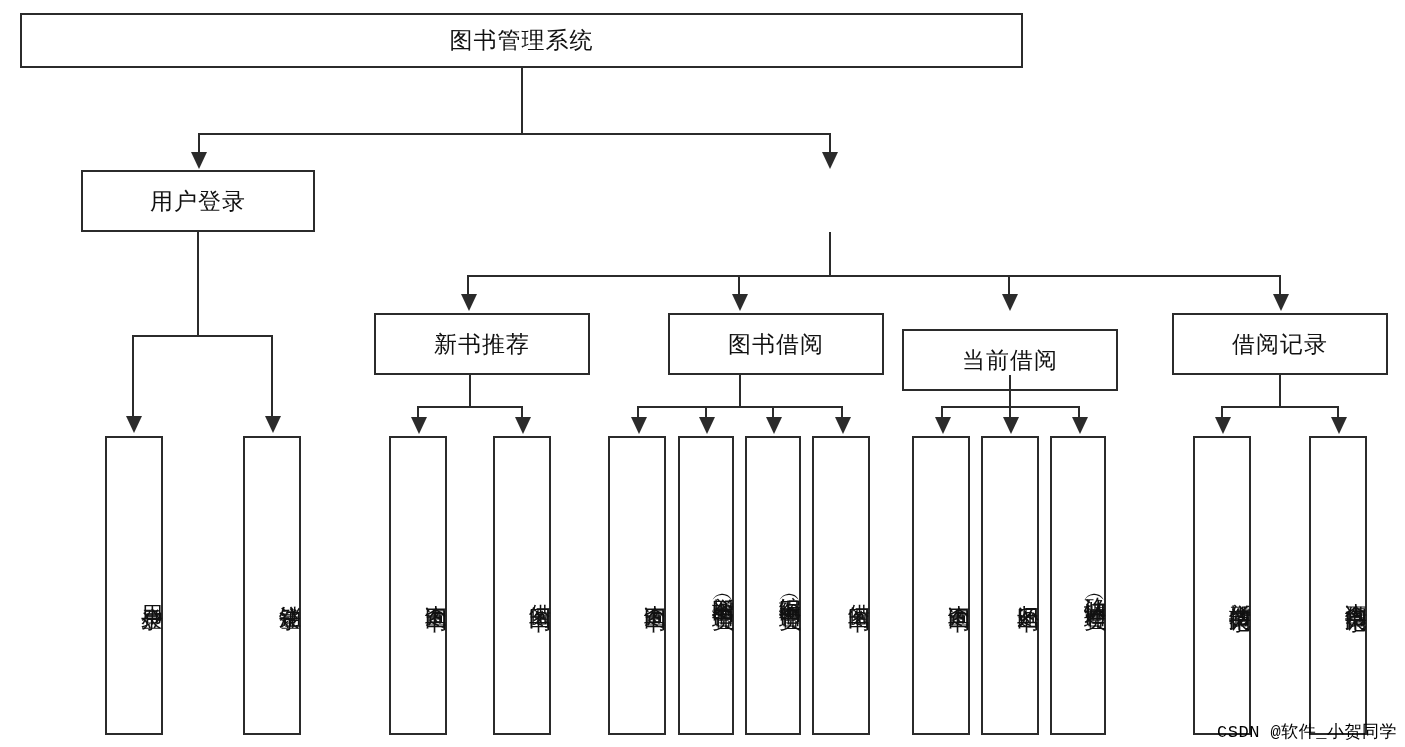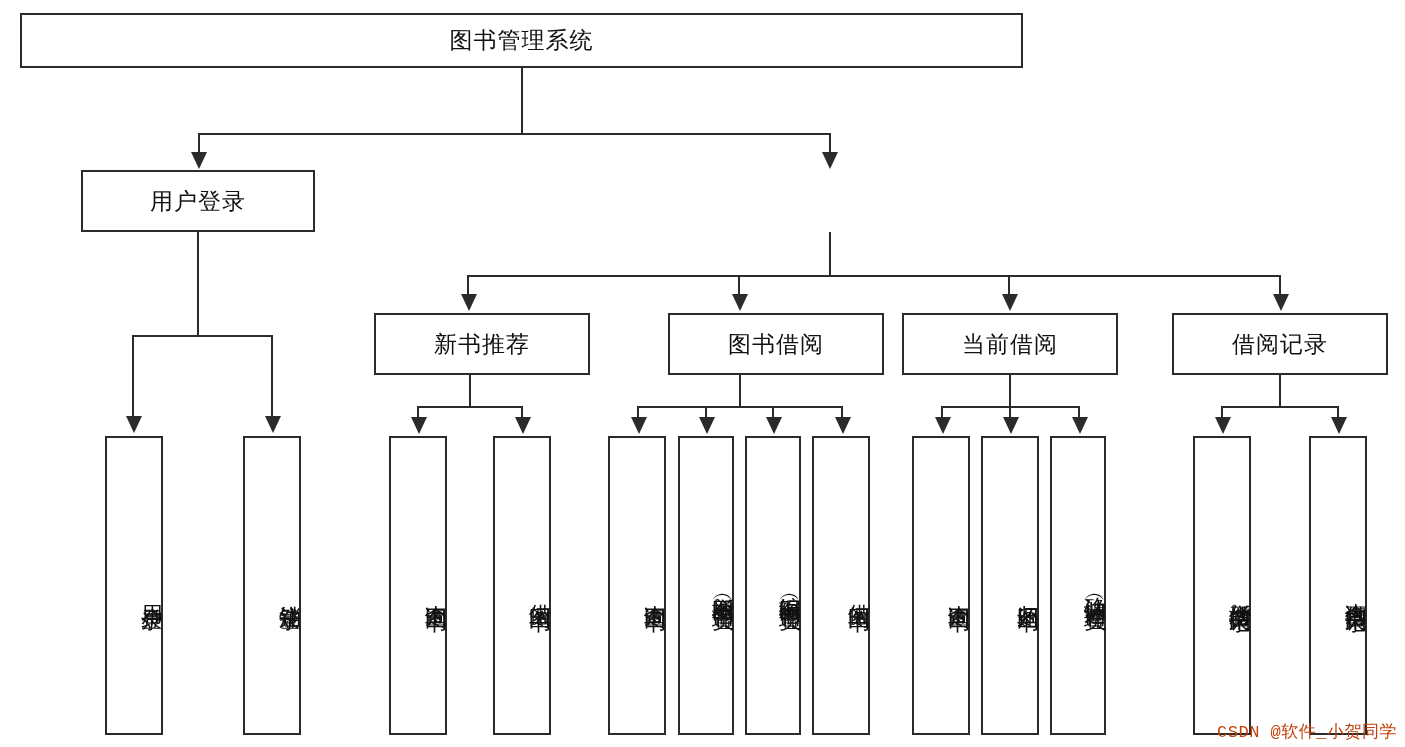--- a/index.html
+++ b/index.html
@@ -59,21 +59,21 @@
     height: 0;
     border-left: 8px solid transparent;
     border-right: 8px solid transparent;
     border-top: 17px solid #2b2b2b;
   }
   #watermark {
     position: absolute;
     right: 8px;
     bottom: 4px;
     font-size: 17px;
-    color: #c2410c;
+    color: #000000;
     white-space: nowrap;
     letter-spacing: 0.5px;
   }
 </style>
 </head>
 <body>
 
 <div id="canvas">
 
   <div class="node horiz" style="left:20px; top:13px; width:1003px; height:55px;">
@@ -110,21 +110,21 @@
   <div class="arrow" style="left:1002px; top:294px;"></div>
   <div class="vline" style="left:1279px; top:275px; height:20px;"></div>
   <div class="arrow" style="left:1273px; top:294px;"></div>
 
   <div class="node horiz" style="left:374px; top:313px; width:216px; height:62px;">
     <span>新书推荐</span>
   </div>
   <div class="node horiz" style="left:668px; top:313px; width:216px; height:62px;text-align:center;">
     <span>图书借阅</span>
   </div>
-  <div class="node horiz" style="left:902px; top:313px; width:216px; height:62px;">
+  <div class="node horiz" style="left:902px; top:329px; width:216px; height:62px;">
     <span>当前借阅</span>
   </div>
   <div class="node horiz" style="left:1172px; top:313px; width:216px; height:62px;">
     <span>借阅记录</span>
   </div>
 
   <div class="vline" style="left:469px; top:375px; height:32px;"></div>
   <div class="hline" style="left:417px; top:406px; width:105px;"></div>
   <div class="vline" style="left:417px; top:406px; height:12px;"></div>
   <div class="arrow" style="left:411px; top:417px;"></div>

